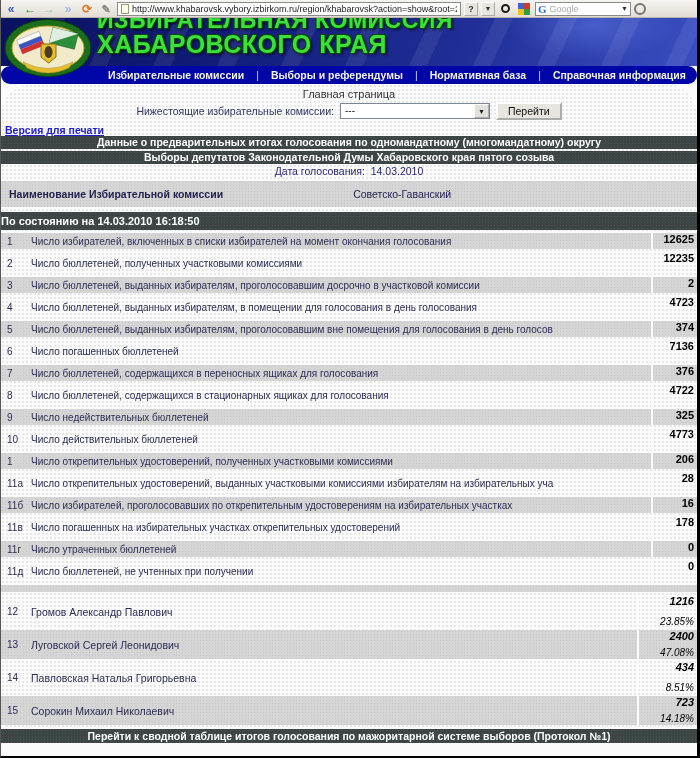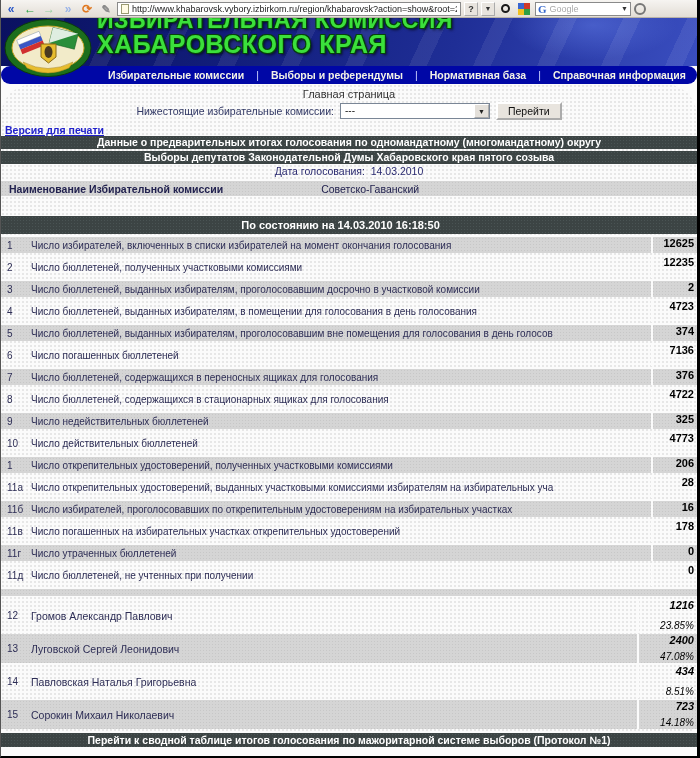--- a/index.html
+++ b/index.html
@@ -89,23 +89,23 @@
   .print-line a { font-size:10.5px; font-weight:bold; }
 
   .darkbar {
     background-color:#3c4444;
     background-image:radial-gradient(#4a5454 .8px, transparent .8px); background-size:3px 3px;
     color:#fff; font-weight:bold; font-size:10.5px;
   }
   .bar-title { height:13px; line-height:13px; text-align:center; margin-top:2px; }
   .date-line { height:15px; line-height:15px; font-size:10.5px; color:#2a2a70; }
   .grayband { background-color:#d5d5d5; background-image:radial-gradient(#c7c7c7 .8px, transparent .8px); background-size:3px 3px; }
-  .commission-row { height:15px; display:flex; align-items:center; font-size:10.5px; color:#22224f; margin-top:2px; }
+  .commission-row { height:26px; display:flex; align-items:center; font-size:10.5px; color:#22224f; margin-top:2px;gap:32px; }
   .commission-row .cl { font-weight:bold; padding-left:8px; width:46%; }
-  .asof-bar { height:18px; line-height:18px; text-align:center; padding-right:17px; font-size:11px; margin-top:20px; }
+  .asof-bar { height:18px; line-height:18px; text-align:left; padding-right:17px; font-size:11px; margin-top:5px; }
 
   
   .stats .srow { display:flex; height:22px; }
   .stats .srow:nth-child(odd) {
     background-color:#d5d5d5; background-clip:padding-box;
     background-image:radial-gradient(#c7c7c7 .8px, transparent .8px); background-size:3px 3px;
     border-top:3px solid transparent; border-bottom:3px solid transparent;
   }
   .snum { width:30px; padding-left:6px; display:flex; align-items:center; font-size:10px; color:#2d2d55; }
   .slabel { flex:1; display:flex; align-items:center; font-size:10px; color:#2d2d55; overflow:hidden; white-space:nowrap; }

